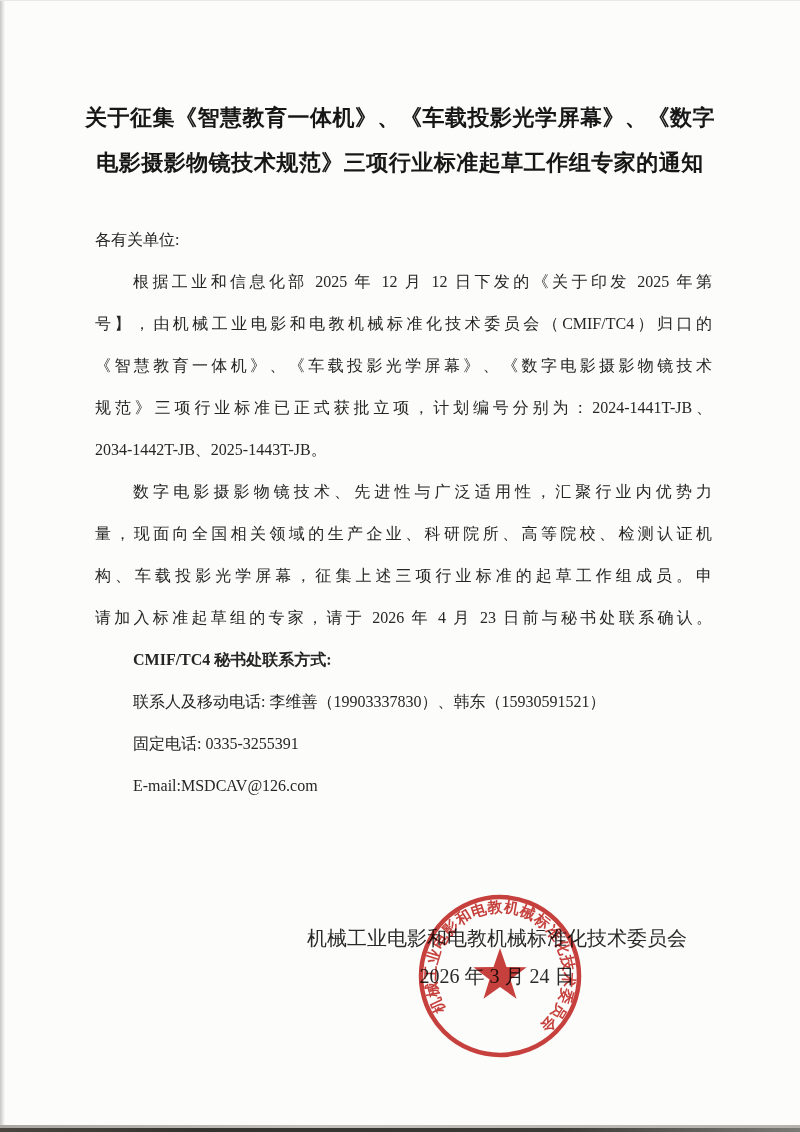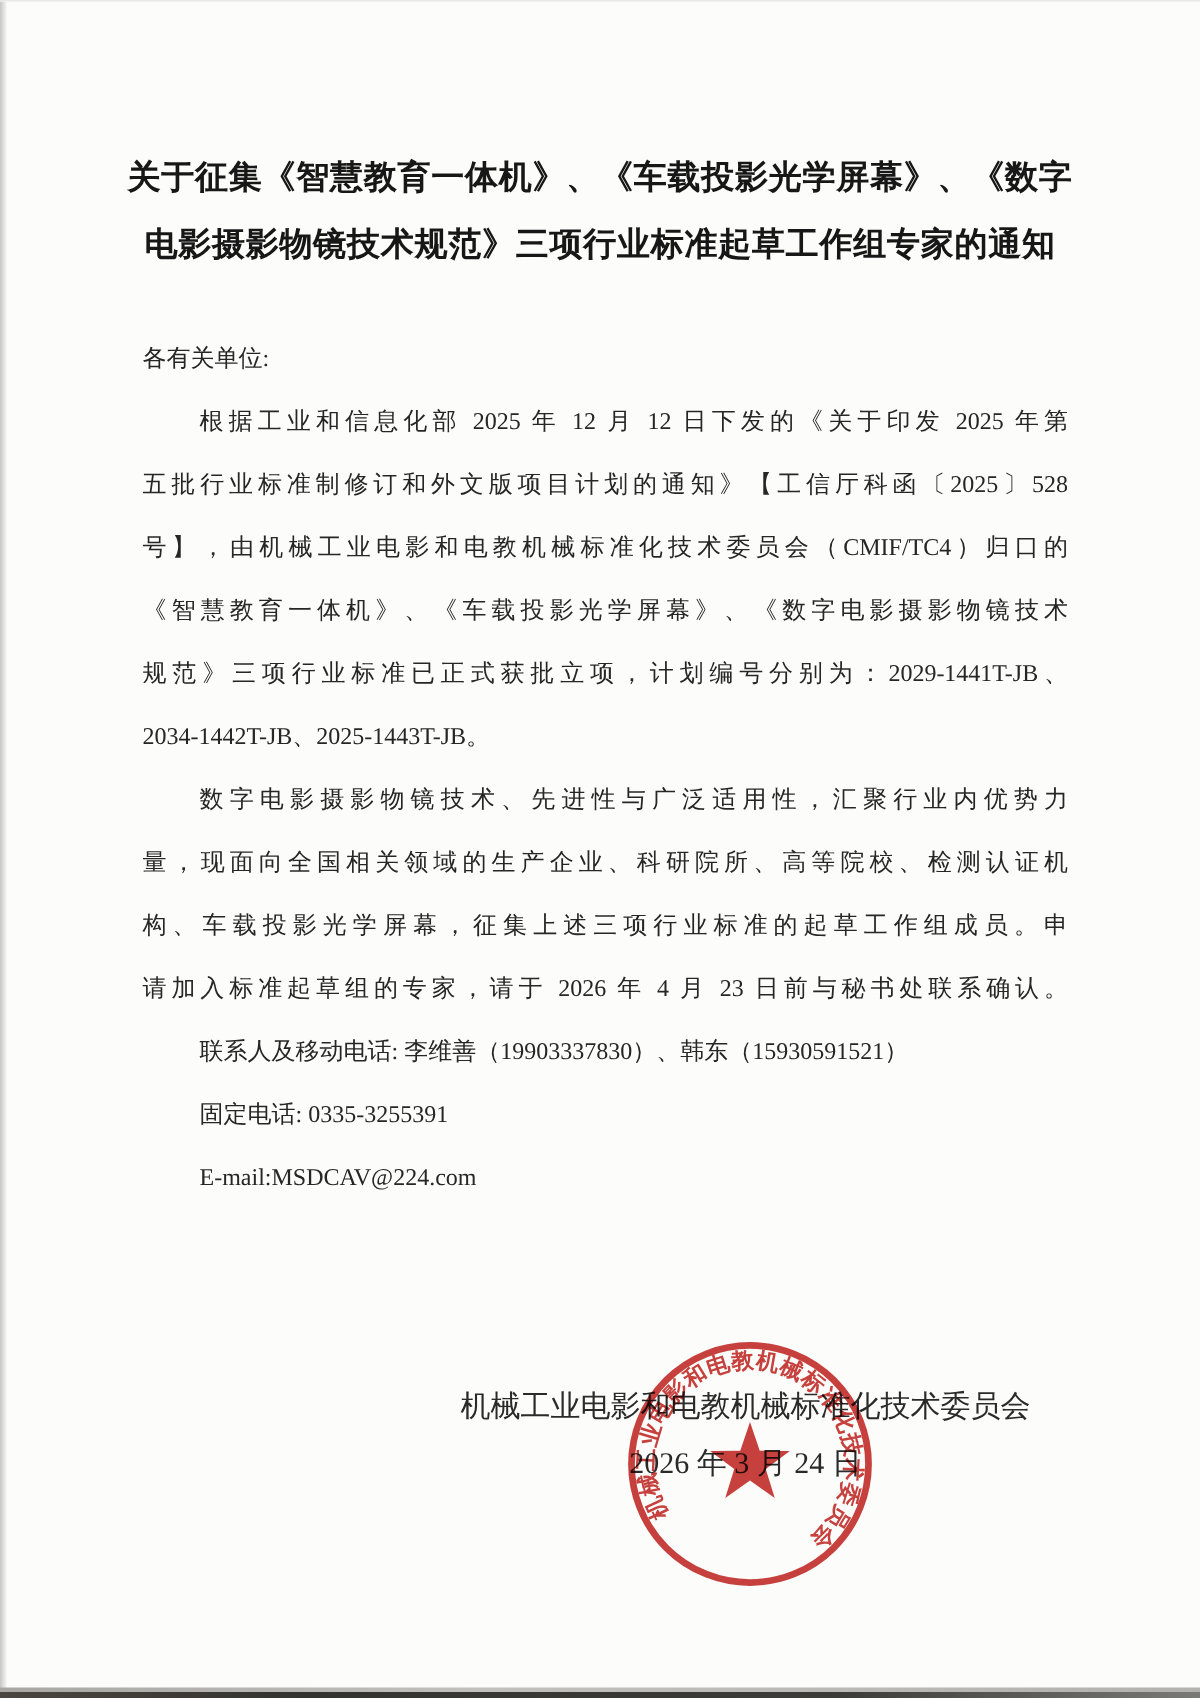--- a/index.html
+++ b/index.html
@@ -66,34 +66,34 @@
 
   <div class="doc-title">
     <div>关于征集《智慧教育一体机》、《车载投影光学屏幕》、《数字</div>
     <div>电影摄影物镜技术规范》三项行业标准起草工作组专家的通知</div>
   </div>
 
   <div class="body-block">
     <div class="line">各有关单位:</div>
 
     <div class="line indent fill">根据工业和信息化部 2025 年 12 月 12 日下发的《关于印发 2025 年第</div>
-    <div class="line fill">五批行业标准制修订和外文版项目计划的通知》【工信厅科函〔2025〕528</div>
     <div class="line fill">号】，由机械工业电影和电教机械标准化技术委员会（CMIF/TC4）归口的</div>
     <div class="line fill">《智慧教育一体机》、《车载投影光学屏幕》、《数字电影摄影物镜技术</div>
-    <div class="line fill">规范》三项行业标准已正式获批立项，计划编号分别为：2029-1441T-JB、</div>
+    <div class="line fill">规范》三项行业标准已正式获批立项，计划编号分别为：2024-1441T-JB、</div>
     <div class="line">2034-1442T-JB、2025-1443T-JB。</div>
 
     <div class="line indent fill">数字电影摄影物镜技术、先进性与广泛适用性，汇聚行业内优势力</div>
     <div class="line fill">量，现面向全国相关领域的生产企业、科研院所、高等院校、检测认证机</div>
     <div class="line fill">构、车载投影光学屏幕，征集上述三项行业标准的起草工作组成员。申</div>
     <div class="line fill">请加入标准起草组的专家，请于 2026 年 4 月 23 日前与秘书处联系确认。</div>
 
+    <div class="line indent bold-line">CMIF/TC4 秘书处联系方式:</div>
     <div class="line indent">联系人及移动电话: 李维善（19903337830）、韩东（15930591521）</div>
     <div class="line indent">固定电话: 0335-3255391</div>
-    <div class="line indent">E-mail:MSDCAV@224.com</div>
+    <div class="line indent">E-mail:MSDCAV@126.com</div>
   </div>
 
   <div class="signature">
     <div class="org-line">机械工业电影和电教机械标准化技术委员会</div>
     <div class="date-line">2026 年 3 月 24 日</div>
   </div>
 
   <div class="stamp">
     <svg width="170" height="170" viewBox="0 0 170 170" xmlns="http://www.w3.org/2000/svg">
       <circle cx="85" cy="85" r="79" fill="none" stroke="#c5332f" stroke-width="4.5"></circle>

